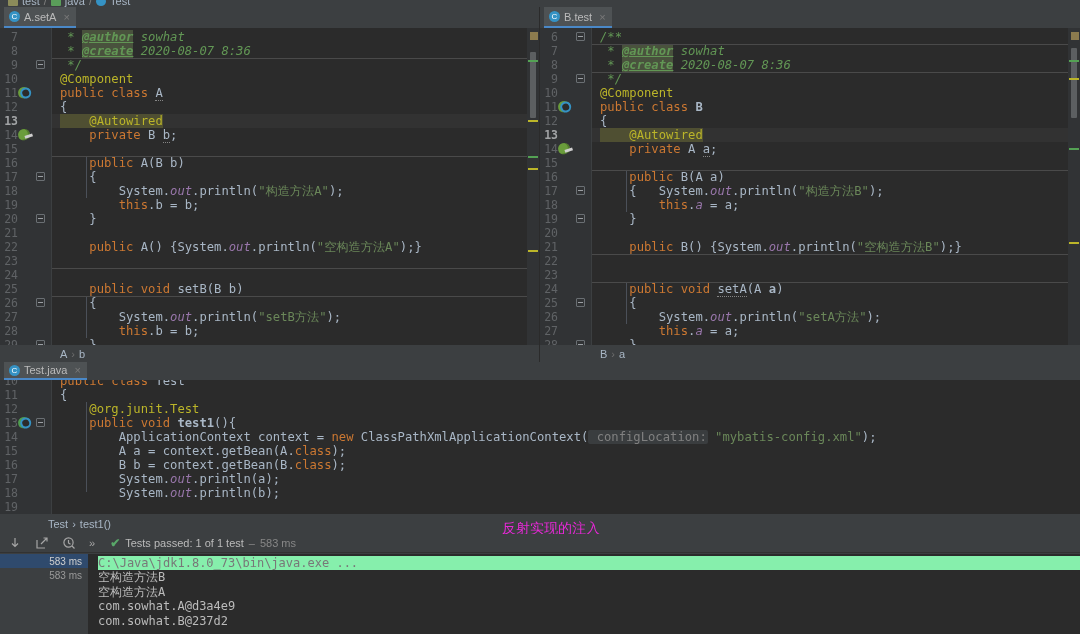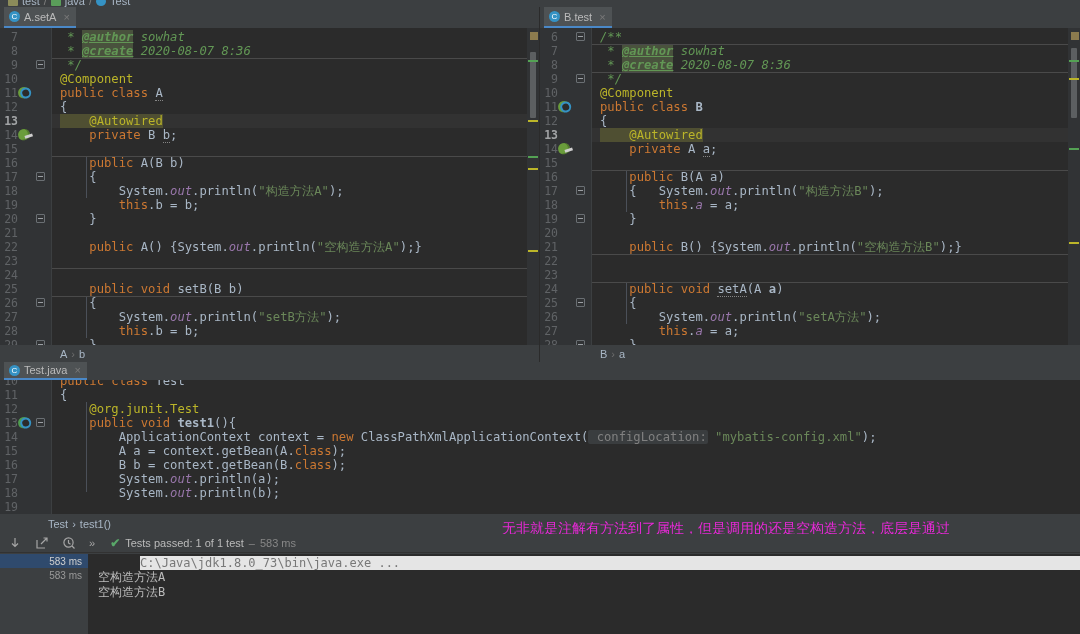--- a/index.html
+++ b/index.html
@@ -168,21 +168,21 @@
   }
   .tree-row { height: 14px; display: flex; align-items: center; justify-content: flex-end; padding-right: 6px; color: #9a9a9a; }
   .tree-row.sel { background: #2f4a6d; color: #cfcfcf; }
 
   .console {
     position: absolute; left: 88px; top: 20px; right: 0; height: 80px;
     background: #2b2b2b; padding: 2px 0 0 10px;
     font-family: "DejaVu Sans Mono", monospace; font-size: 12px; line-height: 14.4px;
     overflow: hidden;
   }
-  .console .cmd { color: #787878; background: #e5e5e5; margin-left: 42px; }
+  .console .cmd { color: #787878; background: #86efac; }
   .console .out { color: #bbbbbb; }
 </style>
 </head>
 <body>
 
 <div class="app">
 
   <div class="top-breadcrumb">
     <div class="tbc-inner">
       <span class="tbc-ico folder"></span>
@@ -356,21 +356,20 @@
       <div class="lower-code code" id="code-bottom"><div class="cl" style="top: -6px;"><span class="kw">public class </span><span class="cls">Test</span></div><div class="cl" style="top: 8px;"><span class="txt">{</span></div><div class="cl" style="top: 22px;"><span class="ann">    @org.junit.</span><span class="ann">Test</span></div><div class="cl" style="top: 36px;"><span class="kw">    public void </span><span class="txt bold">test1</span><span class="txt">(){</span></div><div class="cl" style="top: 50px;"><span class="cls">        ApplicationContext context = </span><span class="kw">new </span><span class="cls">ClassPathXmlApplicationContext(</span><span class="hint"> configLocation:</span><span class="str"> "mybatis-config.xml"</span><span class="txt">);</span></div><div class="cl" style="top: 64px;"><span class="cls">        A a = context.getBean(A.</span><span class="kw">class</span><span class="txt">);</span></div><div class="cl" style="top: 78px;"><span class="cls">        B b = context.getBean(B.</span><span class="kw">class</span><span class="txt">);</span></div><div class="cl" style="top: 92px;"><span class="txt">        System.</span><span class="fld">out</span><span class="txt">.println(a);</span></div><div class="cl" style="top: 106px;"><span class="txt">        System.</span><span class="fld">out</span><span class="txt">.println(b);</span></div><div class="cl" style="top: 120px;"></div><div class="indentguide" style="left: 34px; top: 22px; height: 90px;"></div></div>
     </div>
     <div class="lower-bcrumb">
       <span>Test</span>
       <span class="sep">›</span>
       <span>test1()</span>
     </div>
   </div>
 
   <div class="annotation">
-    <div>无非就是注解有方法到了属性，但是调用的还是空构造方法，底层是通过</div>
     <div>反射实现的注入</div>
   </div>
 
   <div class="toolwin">
     <div class="toolbar">
       <span class="tb-ico">
         <svg width="14" height="14" viewBox="0 0 14 14">
             <path d="M7 2v8M4 7.5l3 3 3-3" stroke="#a6a6a6" stroke-width="1.2" fill="none"></path>
           </svg>
       </span>
@@ -393,18 +392,20 @@
         <span class="status-dim">–</span>
         <span class="status-dim">583 ms</span>
       </span>
     </div>
     <div class="tree" id="test-tree">
         <div class="tree-row sel">583 ms</div>
         <div class="tree-row">583 ms</div>
       </div>
     <div class="console" id="console-out">
         <div class="cmd">C:\Java\jdk1.8.0_73\bin\java.exe ...</div>
+        <div class="out">空构造方法B</div>
         <div class="out">空构造方法A</div>
-        <div class="out">空构造方法B</div>
+        <div class="out">com.sowhat.A@d3a4e9</div>
+        <div class="out">com.sowhat.B@237d2</div>
       </div>
   </div>
 
 </div>
 
 </body></html>

